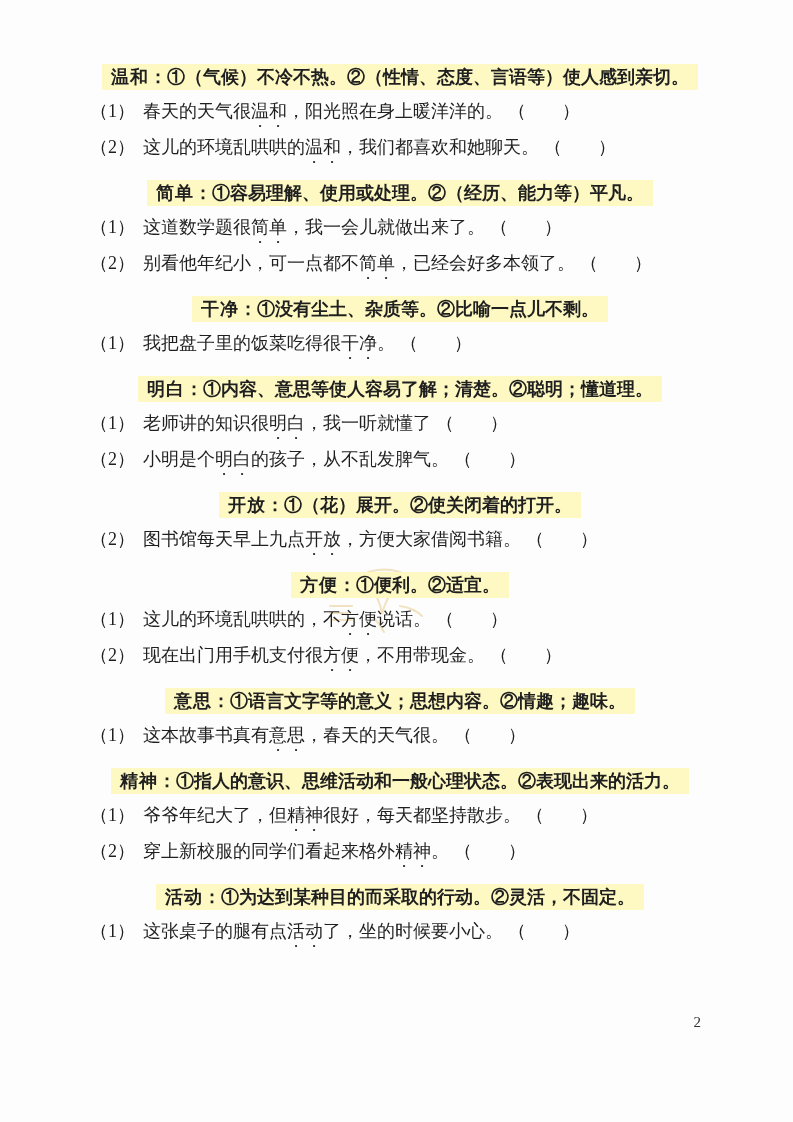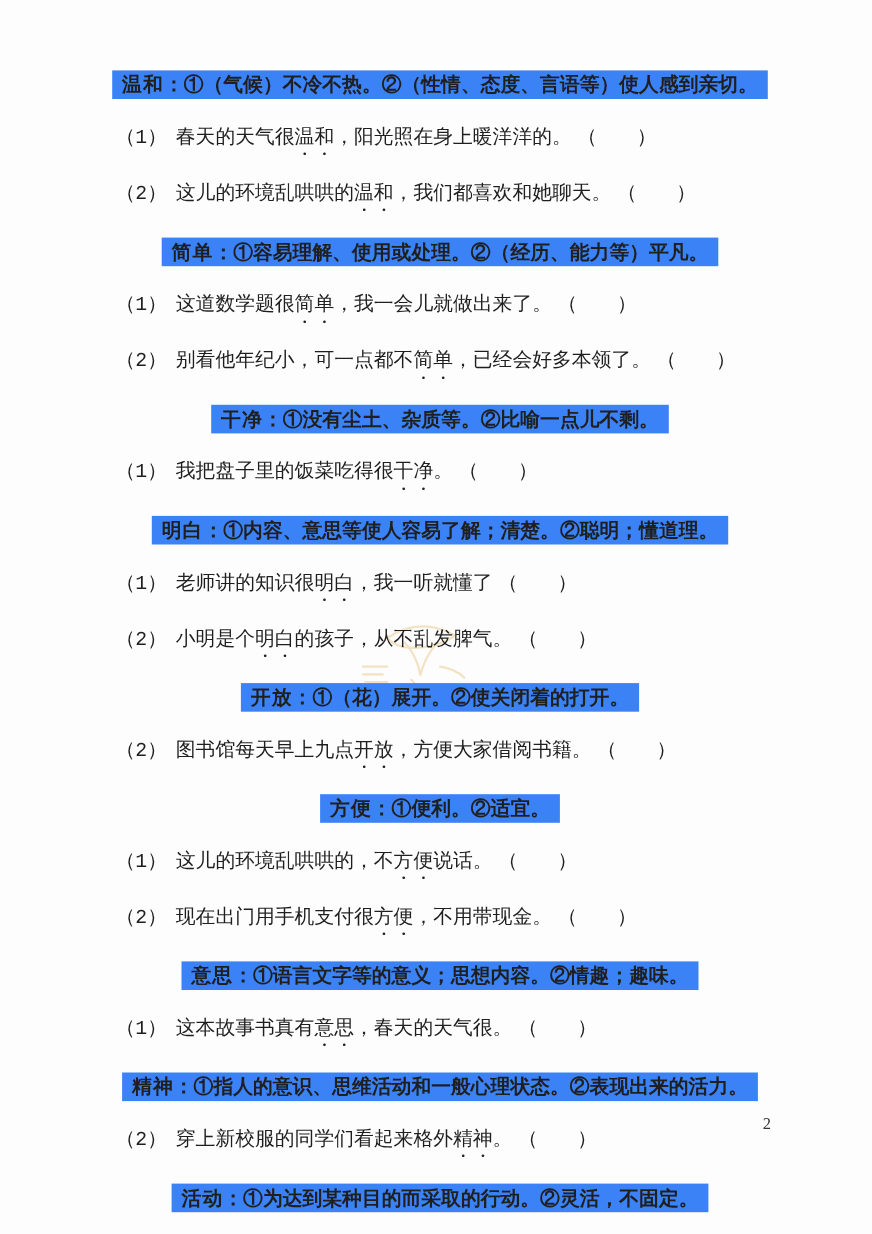--- a/index.html
+++ b/index.html
@@ -16,31 +16,30 @@
   }
   .sec { margin:0 0 9px 0; }
   .hline {
     text-align:center;
     font-size:18px;
     line-height:35px;
     font-weight:bold;
     white-space:nowrap;
   }
   .hl {
-    background:#3b82f6;
+    background:#fef9c3;
     padding:3px 9px 3px 9px;
     margin-top:34px;
   }
   .hl .word { letter-spacing:1px; }
   .line {
-    margin:15px;
+    margin:0;
     font-size:18px;
     line-height:33px;
     white-space:nowrap;
-    font-family:Liberation Mono, monospace;
   }
   .num { margin-right:8px; }
   .blank { margin-left:5px; }
   .emph {
     -webkit-text-emphasis:filled dot #222;
     -webkit-text-emphasis-position:under left;
     text-emphasis:filled dot #222;
     text-emphasis-position:under left;
   }
   .pagenum {
@@ -122,20 +121,21 @@
       <div class="hline">
         <span class="hl"><b class="word">意思</b><span>：①语言文字等的意义；思想内容。②情趣；趣味。</span></span>
       </div>
       <p class="line"><span class="num">（1）</span><span>这本故事书真有</span><span class="emph">意思</span><span>，春天的天气很。</span><span class="blank">（　　）</span></p>
     </section>
 
     <section class="sec">
       <div class="hline">
         <span class="hl"><b class="word">精神</b><span>：①指人的意识、思维活动和一般心理状态。②表现出来的活力。</span></span>
       </div>
+      <p class="line"><span class="num">（1）</span><span>爷爷年纪大了，但</span><span class="emph">精神</span><span>很好，每天都坚持散步。</span><span class="blank">（　　）</span></p>
       <p class="line"><span class="num">（2）</span><span>穿上新校服的同学们看起来格外</span><span class="emph">精神</span><span>。</span><span class="blank">（　　）</span></p>
     </section>
 
     <section class="sec">
       <div class="hline">
         <span class="hl"><b class="word">活动</b><span>：①为达到某种目的而采取的行动。②灵活，不固定。</span></span>
       </div>
       <p class="line"><span class="num">（1）</span><span>这张桌子的腿有点</span><span class="emph">活动</span><span>了，坐的时候要小心。</span><span class="blank">（　　）</span></p>
     </section>
 

